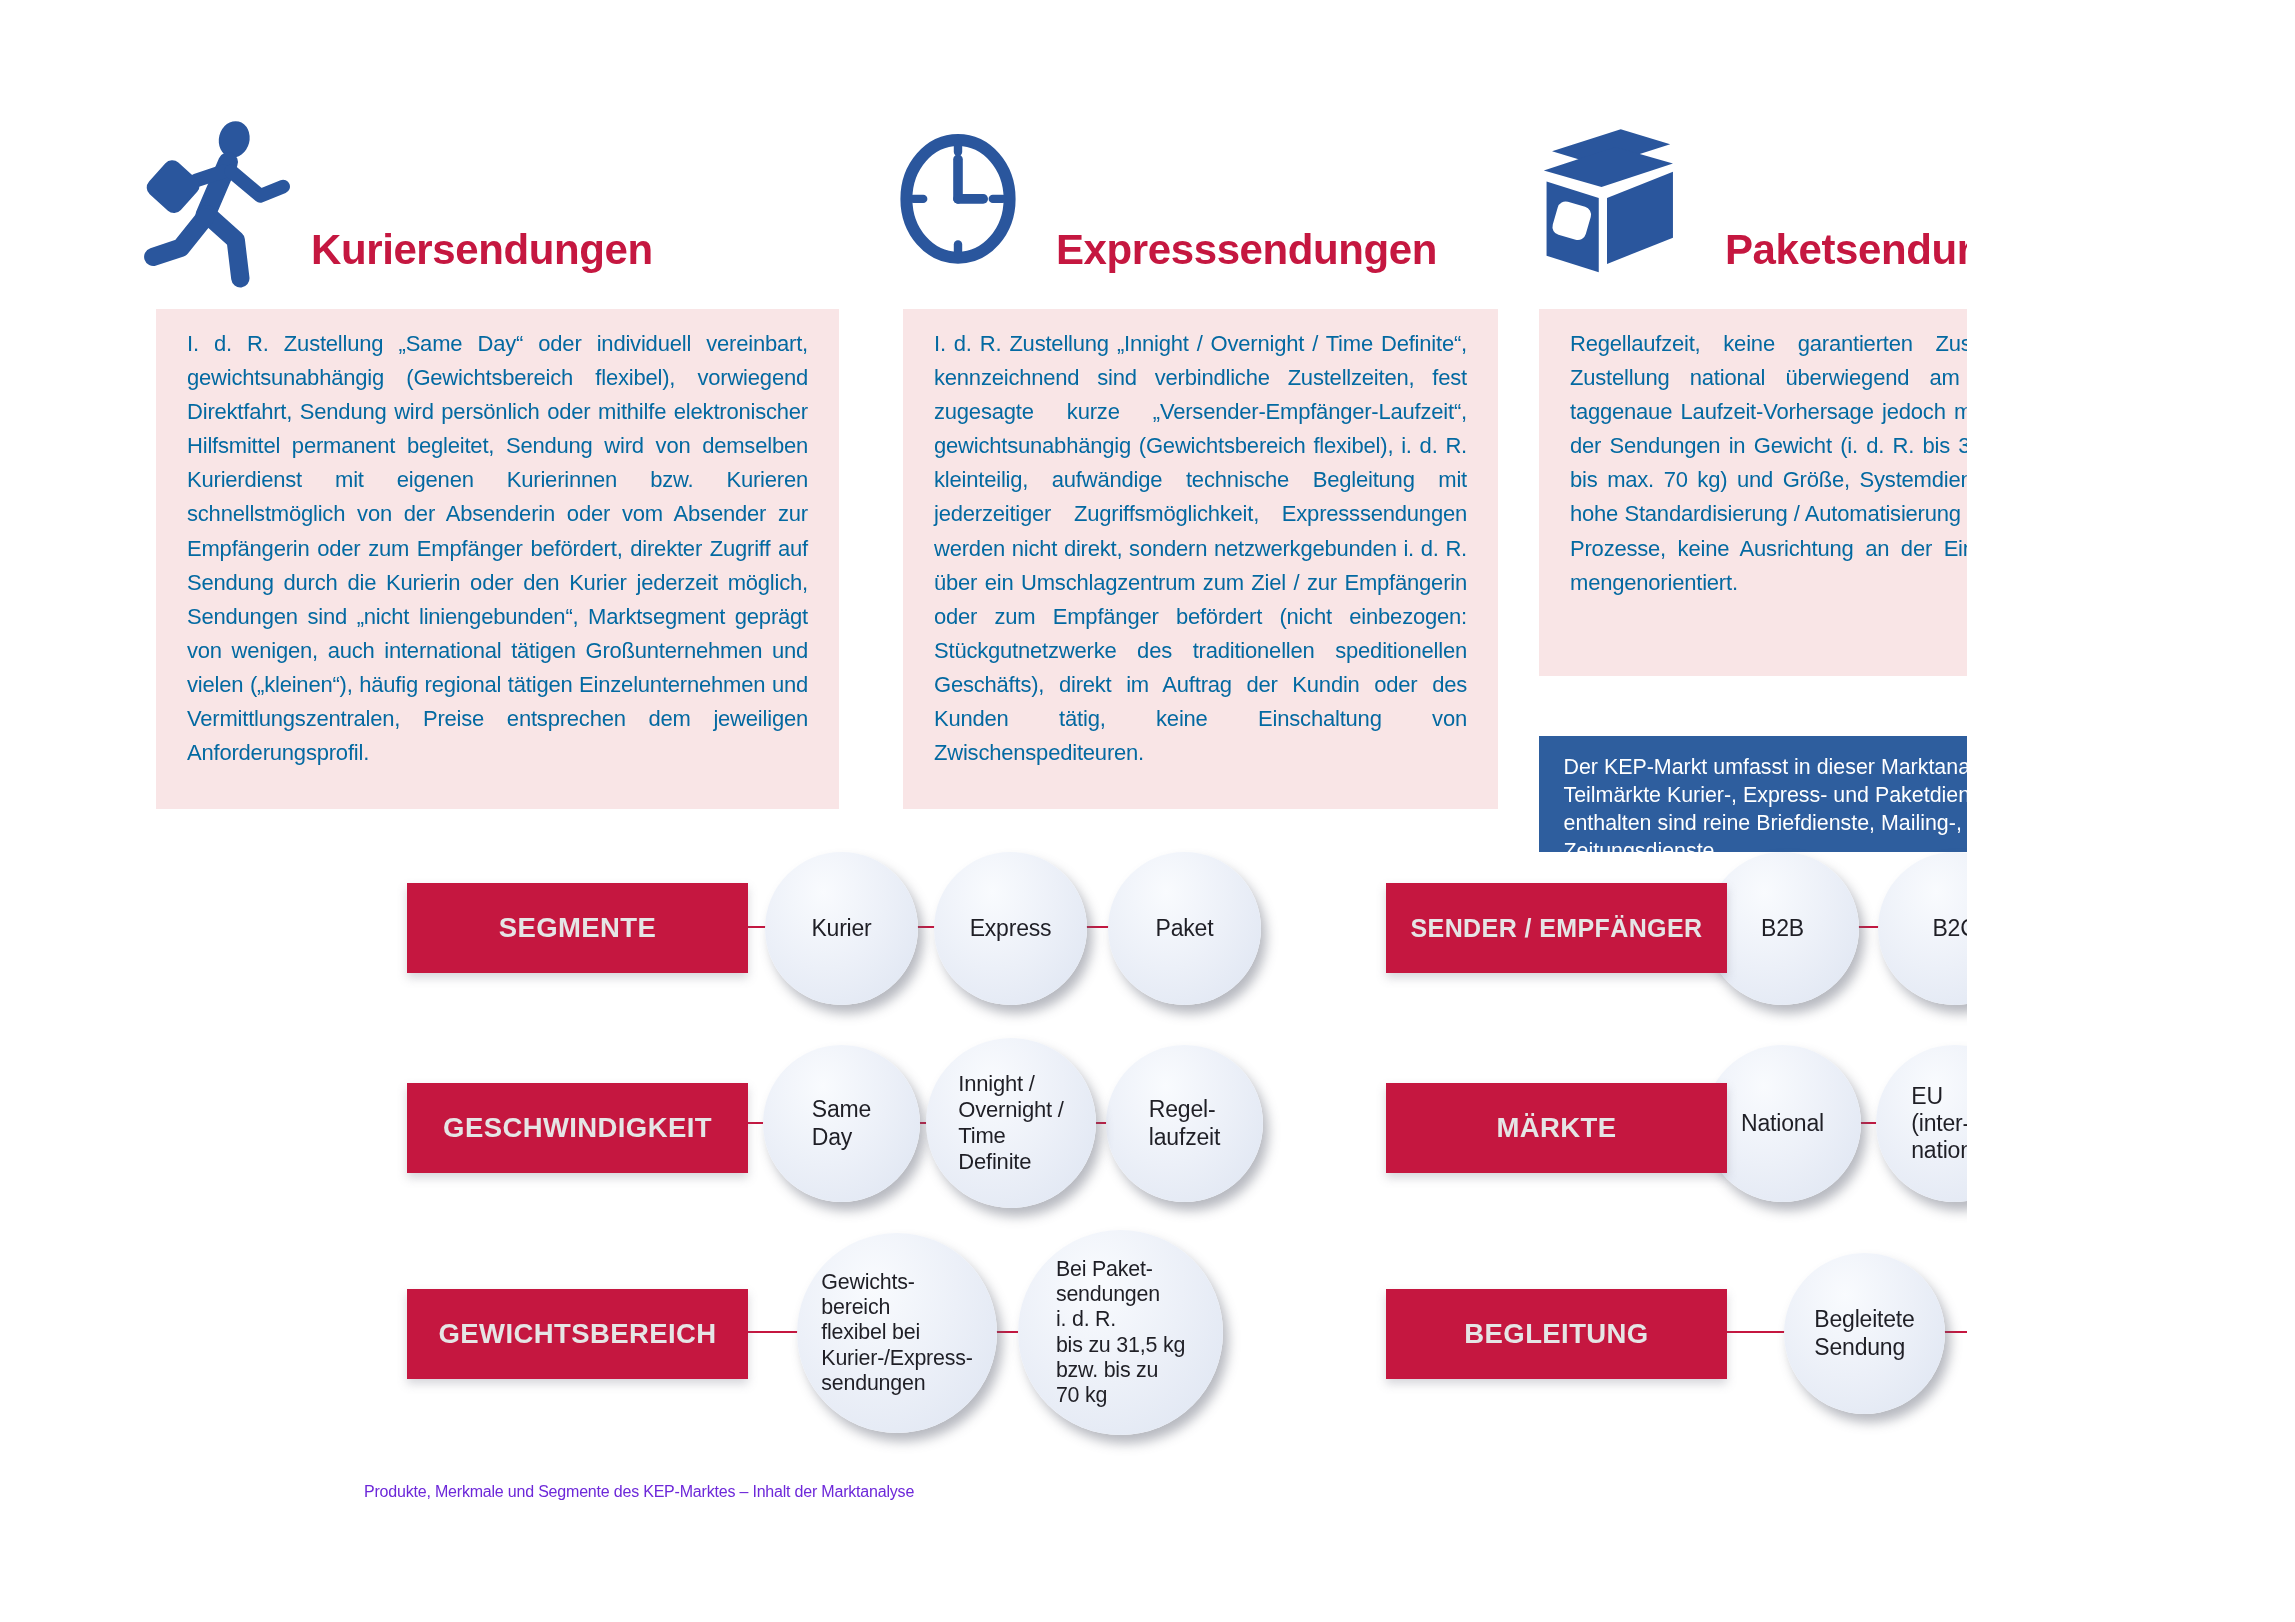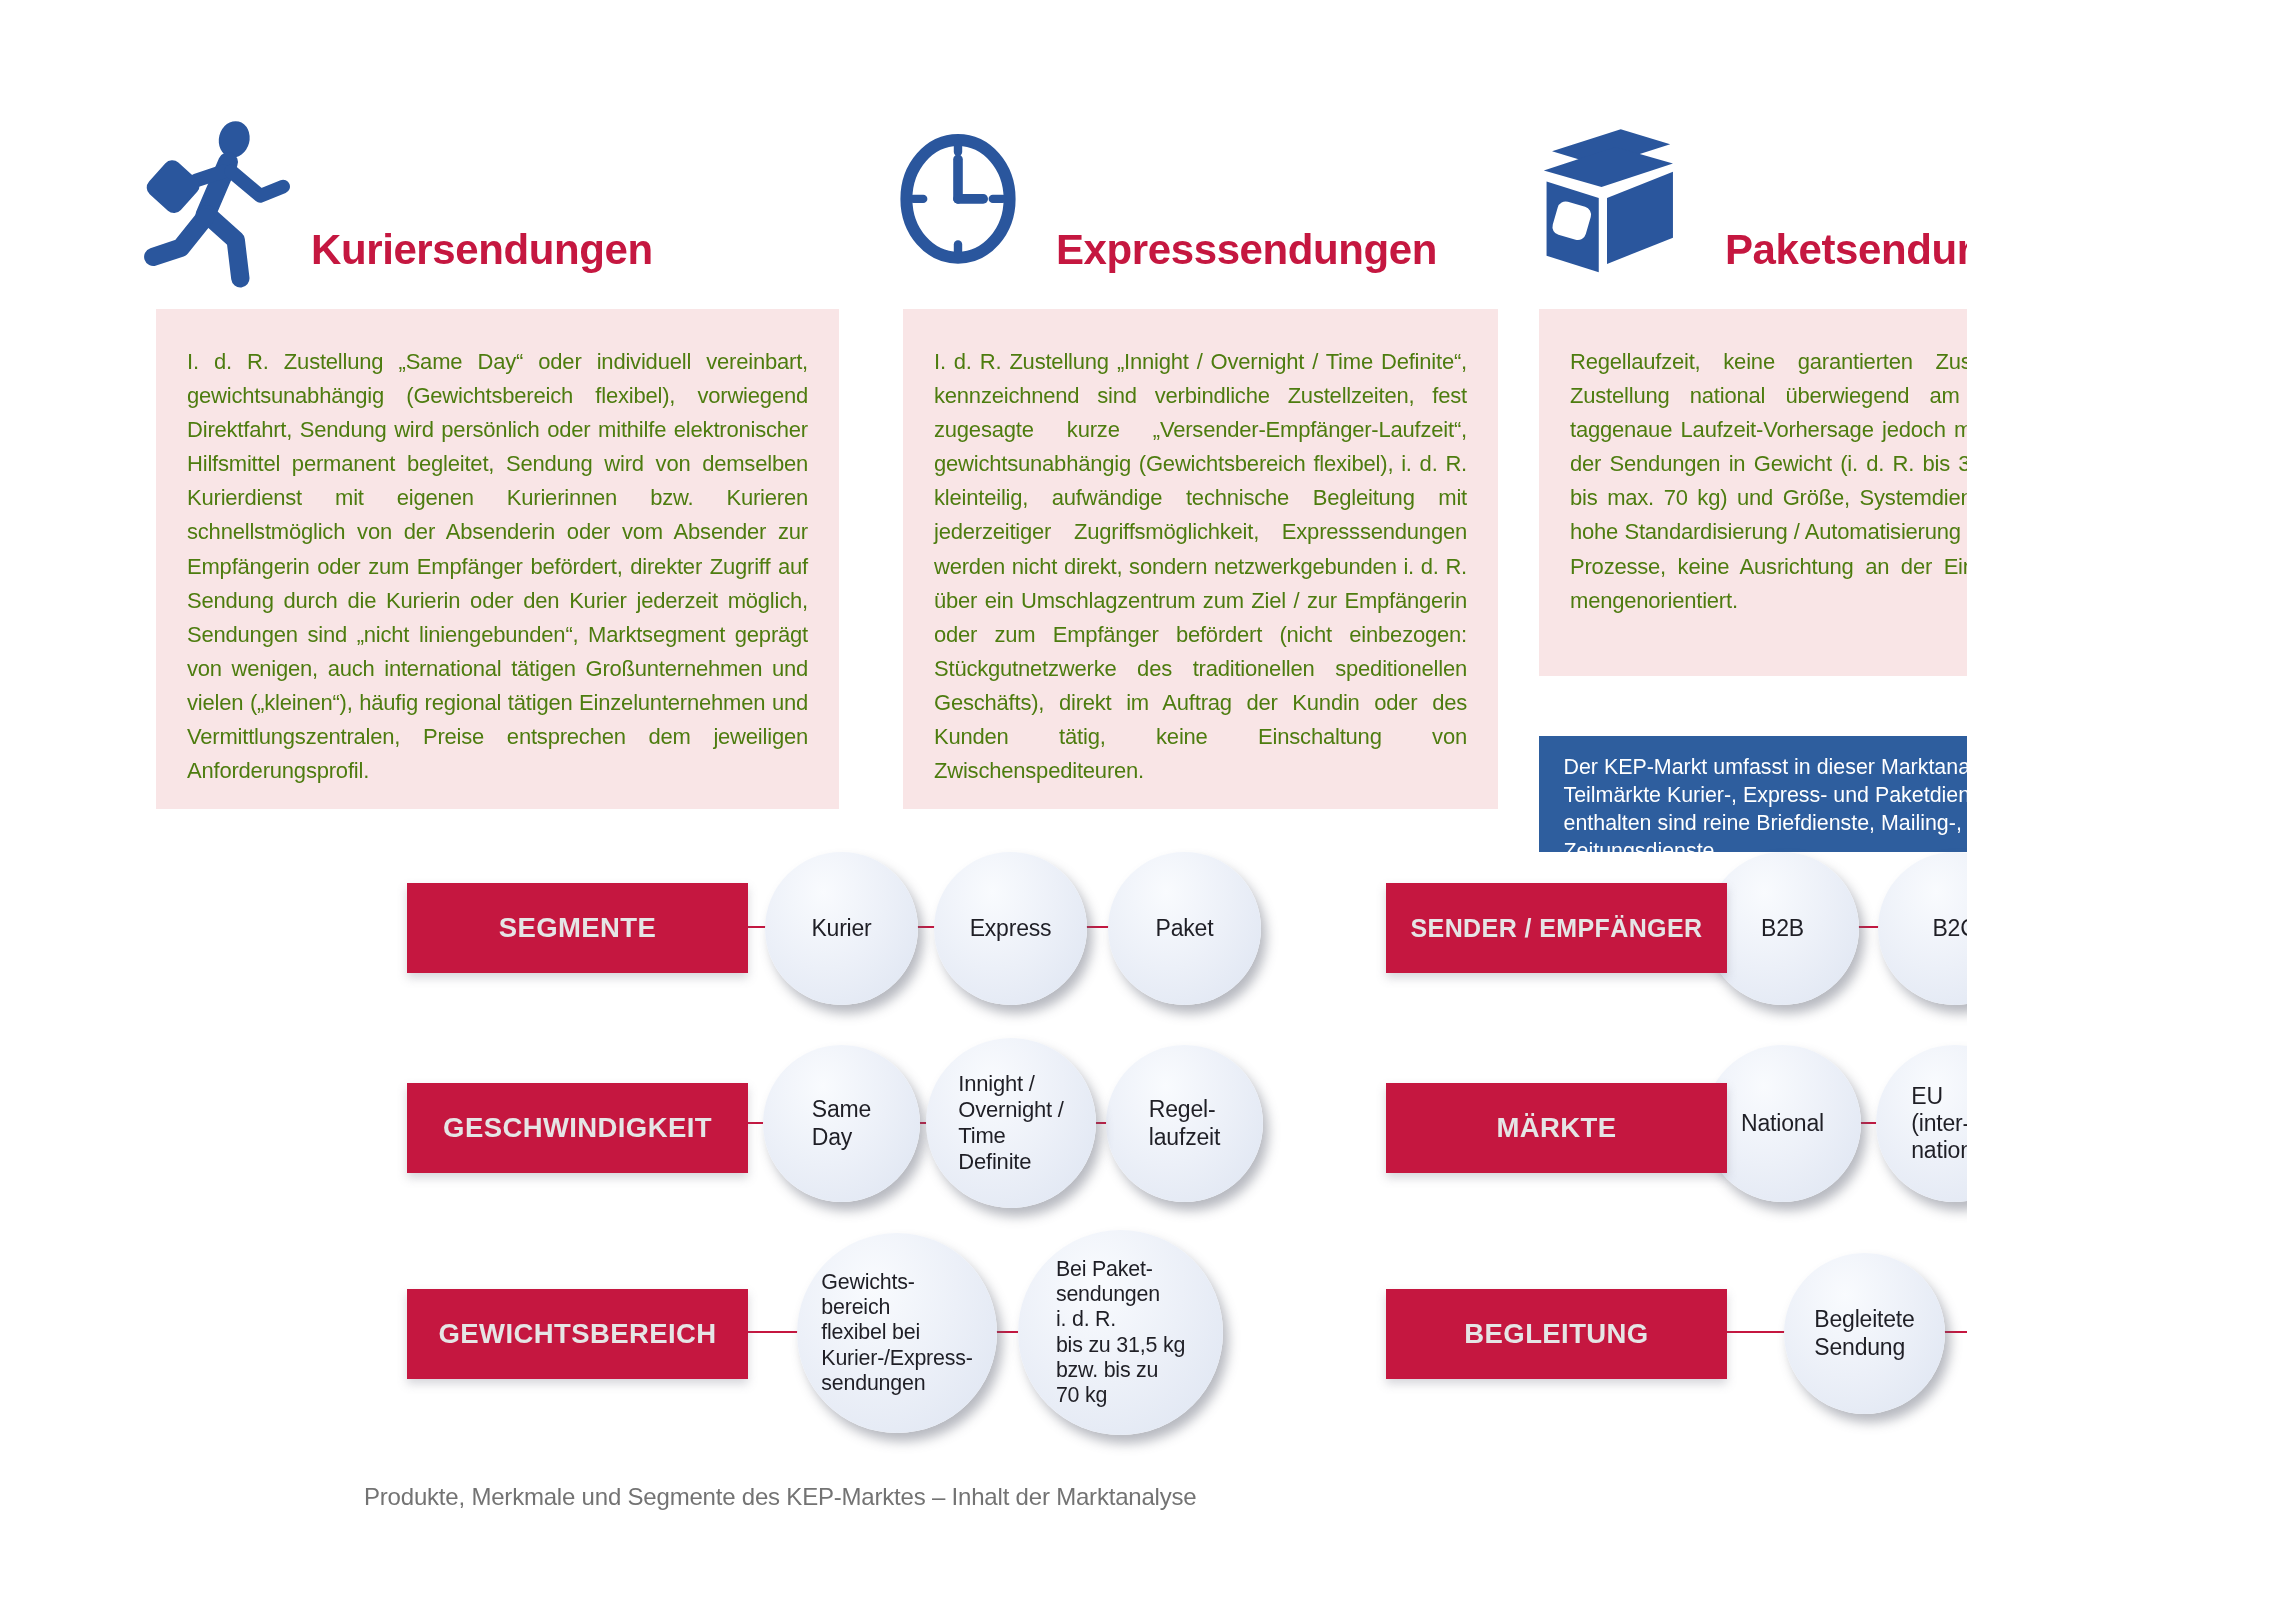--- a/index.html
+++ b/index.html
@@ -8,22 +8,22 @@
     position:relative;width:1967px;height:1623px;overflow:hidden;
     background:#ffffff;font-family:"Liberation Sans",sans-serif;border-radius:22px;
   }
   
   .col-icon{position:absolute;}
   .col-title{
     position:absolute;color:#C51740;font-weight:700;font-size:42px;
     letter-spacing:-0.4px;white-space:nowrap;
   }
   .textblock{
-    position:absolute;background:#F9E5E6;color:#4d7c0f;
-    padding:36px 31px;box-sizing:border-box;overflow:hidden;
+    position:absolute;background:#F9E5E6;color:#0369a1;
+    padding:18px 31px;box-sizing:border-box;overflow:hidden;
     font-size:22px;line-height:1.55;text-align:justify;
     font-weight:400;letter-spacing:-0.2px;
   }
   
   .banner{
     position:absolute;background:#2E5E9E;color:#ffffff;box-sizing:border-box;
     padding:17px 92px 17px 24.5px;font-size:21.4px;line-height:1.31;
     clip-path:polygon(0 0,100% 0,calc(100% - 40px) 50%,100% 100%,0 100%);
     margin-top:43px;
   }
@@ -37,21 +37,21 @@
   .connector{position:absolute;height:2.3px;background:#C51740;z-index:1;}
   .circle{
     position:absolute;border-radius:50%;z-index:2;
     display:flex;align-items:center;justify-content:center;
     text-align:left;white-space:pre-line;
     color:#1f1f26;font-size:23px;line-height:1.18;letter-spacing:-0.2px;
     background:radial-gradient(ellipse at 38% 26%,#f9fbfe 0%,#ecf0f8 48%,#dde4f1 100%);
     box-shadow:5.4px 8.4px 11.5px rgba(95,100,115,0.45);
   }
   .caption{
-    position:absolute;color:#737373;font-size:24px;letter-spacing:-0.2px;
+    position:absolute;color:#6d28d9;font-size:16px;letter-spacing:-0.2px;
   }
 </style>
 </head>
 <body>
 
 <div class="page">
 
   <div class="col-icon" style="left:138px;top:113px;width:168px;height:187px">
     <svg width="168" height="187" viewBox="0 0 110 122">
       <g stroke="#2A569D" fill="none" stroke-linecap="round" stroke-linejoin="round">

